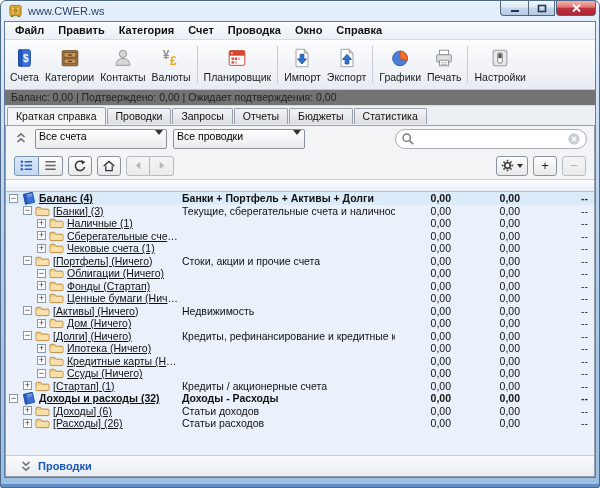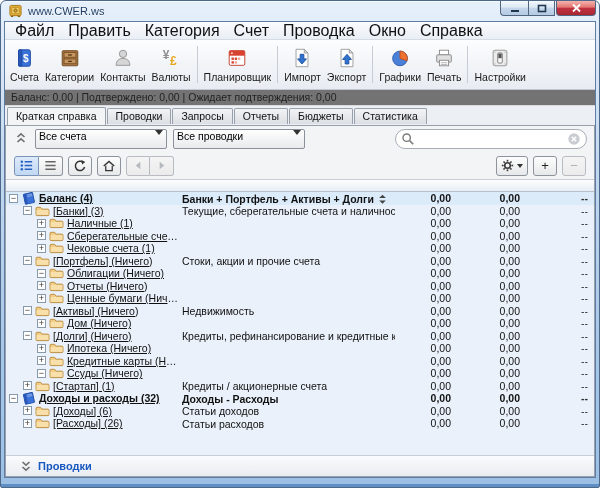--- a/index.html
+++ b/index.html
@@ -20,21 +20,21 @@
   .win-controls{margin-left:auto;display:flex;align-self:flex-start;}
   .wbtn{height:15px;border:1px solid #53647e;border-top:none;border-radius:0 0 4px 4px;
     display:flex;align-items:center;justify-content:center;padding:0;cursor:default;
     background:linear-gradient(180deg,#f4f9fd 0%,#dce8f4 45%,#c4d6ea 50%,#b4cbe4 100%);}
   .wbtn.min{width:28px;border-right:none;border-radius:0 0 0 4px;}
   .wbtn.max{width:27px;border-radius:0;}
   .wbtn.close{width:40px;margin-left:1px;background:linear-gradient(180deg,#f5b3ae 0%,#e2766f 45%,var(--close-btn,#c23240) 50%,#a82633 100%);}
   .client{flex:1;background:#f0f0f0;border:1px solid #5f7ca3;display:flex;flex-direction:column;overflow:hidden;}
   .menubar{height:18px;flex:none;display:flex;align-items:center;padding-left:3px;
     background:linear-gradient(180deg,#fafcfe,#e9eef5);border-bottom:1px solid #d6dce4;}
-  .menu-item{font-size:16px;color:#111;padding:0 7px;line-height:17px;}
+  .menu-item{font-size:11px;color:#111;padding:0 7px;line-height:17px;font-weight:bold;}
   .toolbar{height:50px;flex:none;display:flex;align-items:stretch;padding:1px 2px;
     background:linear-gradient(180deg,#fcfdfe,#e8ecf2);border-bottom:1px solid #c2c8d2;}
   .tool-btn{display:flex;flex-direction:column;align-items:center;justify-content:center;
     gap:1px;padding:1px 3px;font-size:10.5px;color:#1a1a1a;border:0;background:transparent;white-space:nowrap;}
   .tool-btn .ticon24{height:24px;display:flex;align-items:center;justify-content:center;}
   .tool-sep{width:1px;background:#c6ccd6;margin:5px 3px;flex:none;}
   .summary{height:16px;flex:none;line-height:15px;font-size:10.5px;color:#222;
     background:#737373;border-bottom:1px solid #dadada;padding-left:6px;}
   .tabstrip{height:19px;flex:none;display:flex;align-items:center;padding-left:2px;background:#ecf0f5;}
   .tab{font-size:10.5px;color:#111;border:1px solid #98a0ac;border-bottom:none;
@@ -70,21 +70,21 @@
   .gh .sorticon{margin-left:auto;display:flex;}
   .treebody{flex:1;background:var(--tree-bg,#eaf1fa);overflow:hidden;font-size:10.5px;color:#111;}
   .trow{display:grid;grid-template-columns:176px 213px 69px 59px 1fr;height:12.5px;align-items:center;}
   .trow.sel{background:var(--selected-row,#dcebfa);}
   .c-name{display:flex;align-items:center;overflow:hidden;white-space:nowrap;height:12.5px;}
   .exp{width:9px;height:9px;flex:none;border:1px solid #8899aa;background:#fff;
     font-size:9px;line-height:7px;text-align:center;margin-right:3px;color:#333;}
   .ticon{flex:none;margin-right:3px;display:flex;align-items:center;}
   .tlabel{overflow:hidden;text-overflow:ellipsis;text-decoration:underline;}
   .trow.bold .tlabel,.trow.bold .c-comment,.trow.bold .c-num,.trow.bold .c-pend{font-weight:bold;}
-  .c-comment{display:flex;align-items:flex-end;overflow:hidden;white-space:nowrap;height:12.5px;padding-right:3px;}
+  .c-comment{display:flex;align-items:flex-start;overflow:hidden;white-space:nowrap;height:12.5px;padding-right:3px;flex-direction:column;}
   .stepper{margin-left:auto;display:flex;padding-right:5px;}
   .c-num{text-align:right;padding-right:13px;}
   .c-num.balance{padding-right:3px;}
   .c-pend{text-align:right;padding-right:6px;color:#333;}
   .footerbar{height:21px;flex:none;display:flex;align-items:center;gap:6px;padding:0 8px;
     background:linear-gradient(180deg,#fafbfc,#e8ecf1);border-top:1px solid #c8cdd4;}
   .footer-link{color:var(--footer-link,#1858c0);font-weight:bold;font-size:11px;display:flex;align-items:center;gap:6px;border:0;background:transparent;font-family:"Liberation Sans",sans-serif;}
 </style>
 </head>
 <body>
@@ -527,21 +527,21 @@
           </div>
           <div class="trow">
             <div class="c-name">
               <span class="exp" style="margin-left: 31px;">+</span>
               <span class="ticon">
                 <svg width="15" height="12" viewBox="0 0 16 13">
                   <path d="M1 3.5 C1 2.9 1.4 2.5 2 2.5 h4 l1.5 2 h6.5 c0.6 0 1 0.4 1 1 v5 c0 0.6 -0.4 1 -1 1 h-12 c-0.6 0 -1 -0.4 -1 -1 Z" fill="#f2cd85" stroke="#b88a3c"></path>
                   <path d="M1.6 5.4 h12.8 v5.3 h-12.8 z" fill="#f9e0ab"></path>
                 </svg>
               </span>
-              <span class="tlabel">Отчеты (Ничего)</span>
+              <span class="tlabel">Фонды (Стартап)</span>
             </div>
             <div class="c-comment">
               <span></span>
             </div>
             <div class="c-num">0,00</div>
             <div class="c-num balance">0,00</div>
             <div class="c-pend">--</div>
           </div>
           <div class="trow">
             <div class="c-name">

